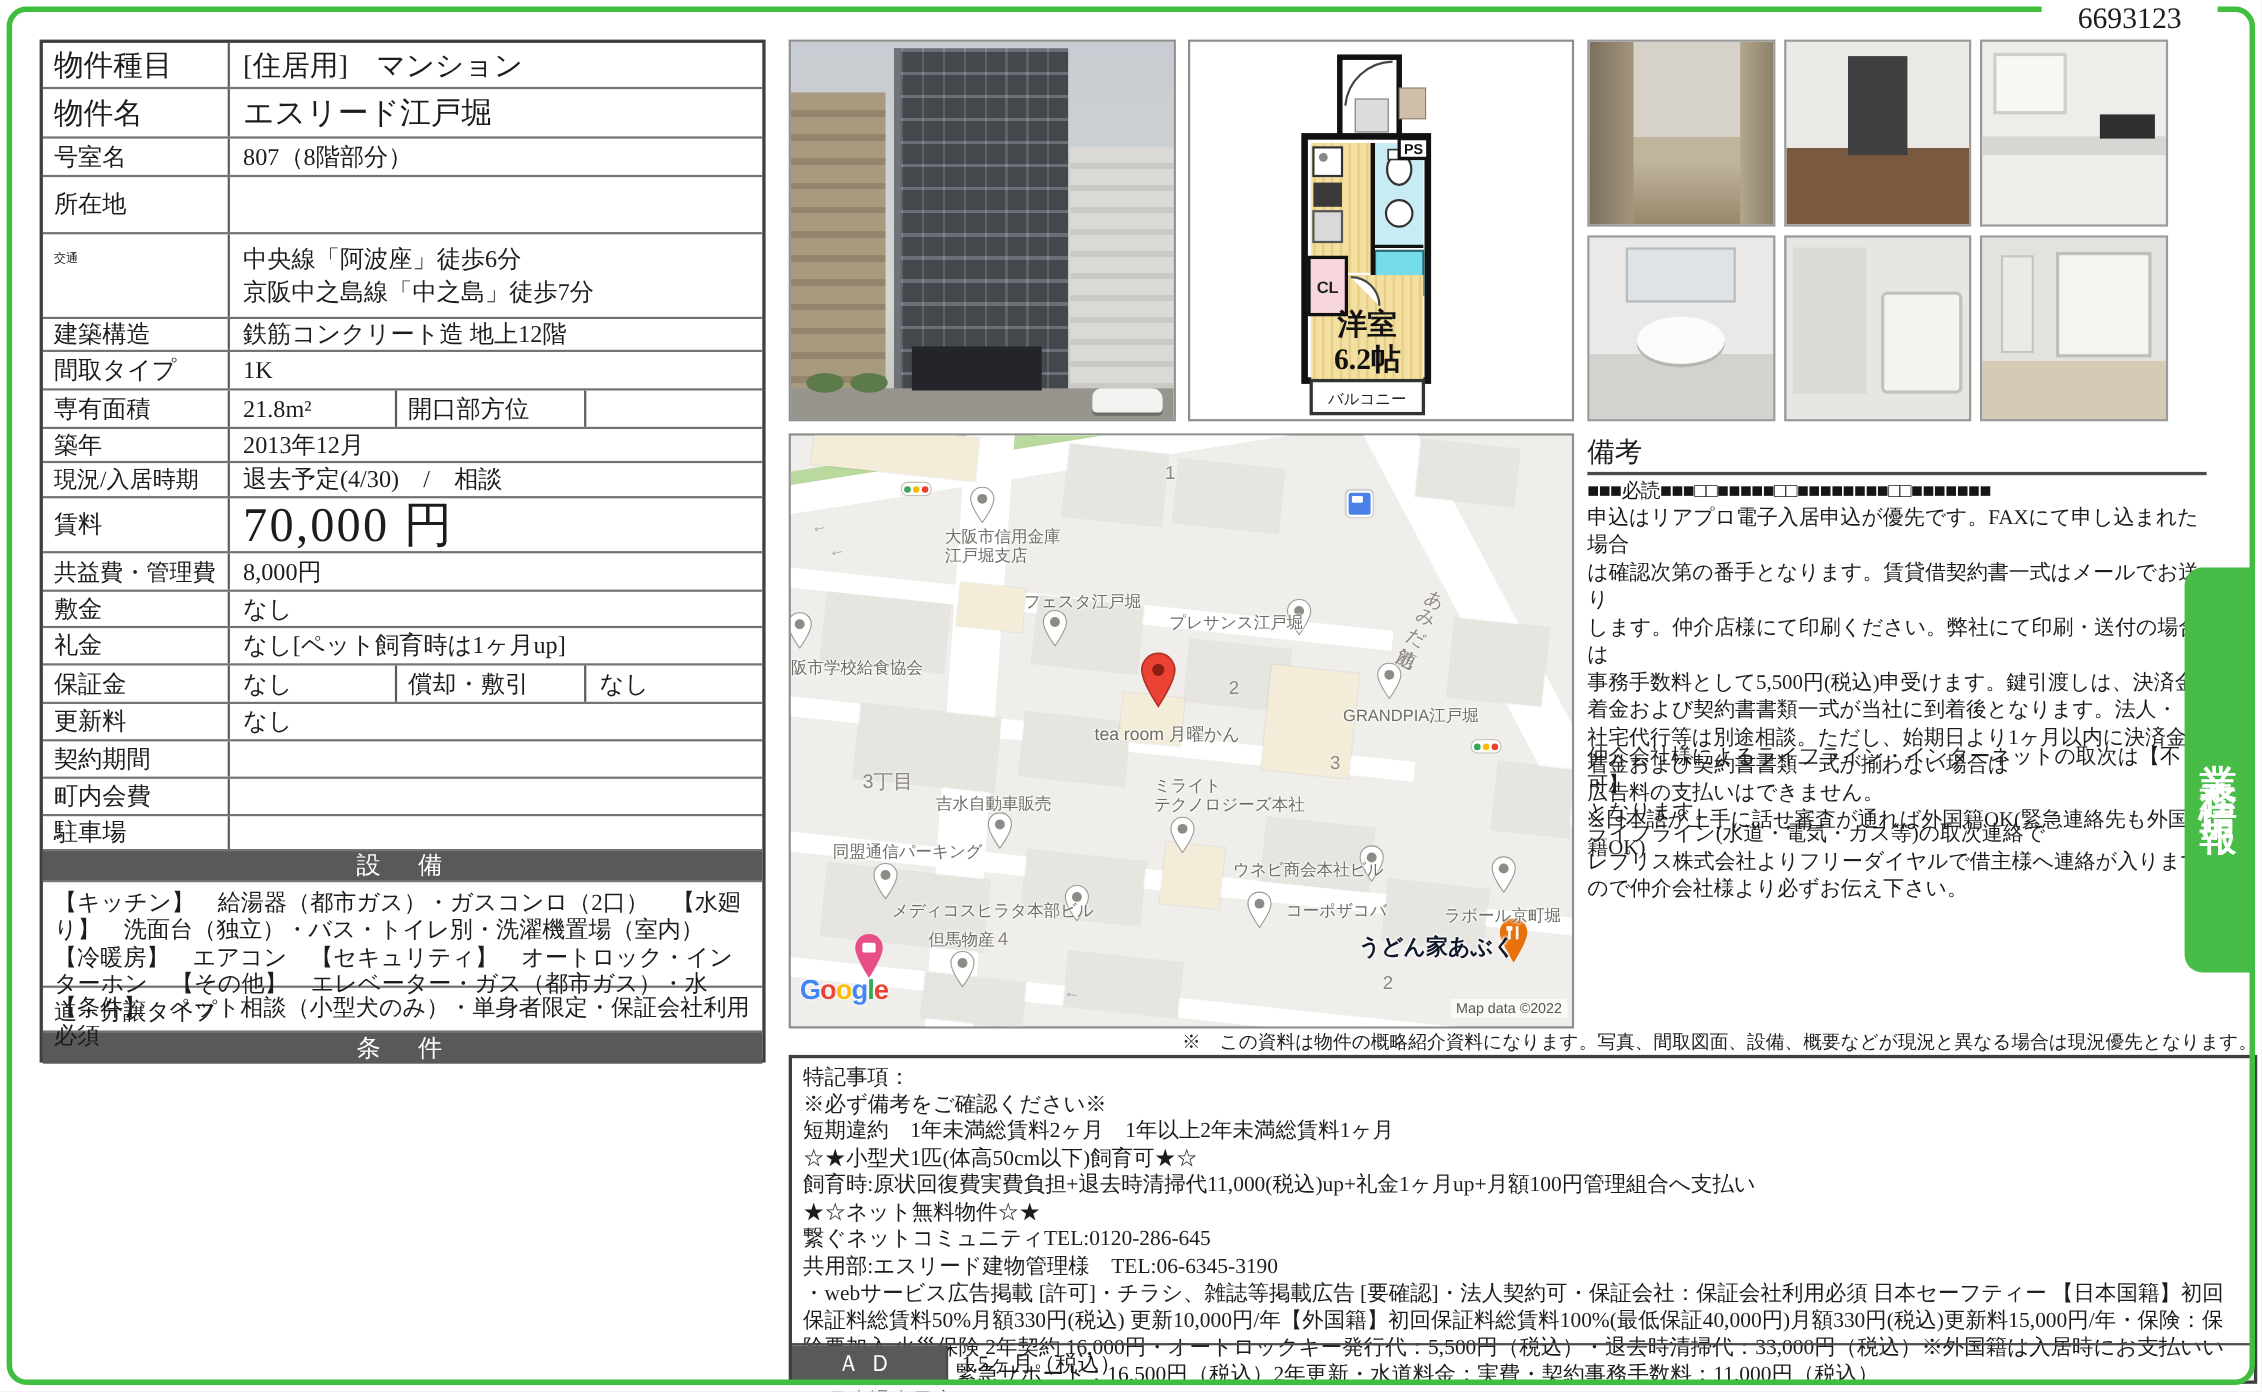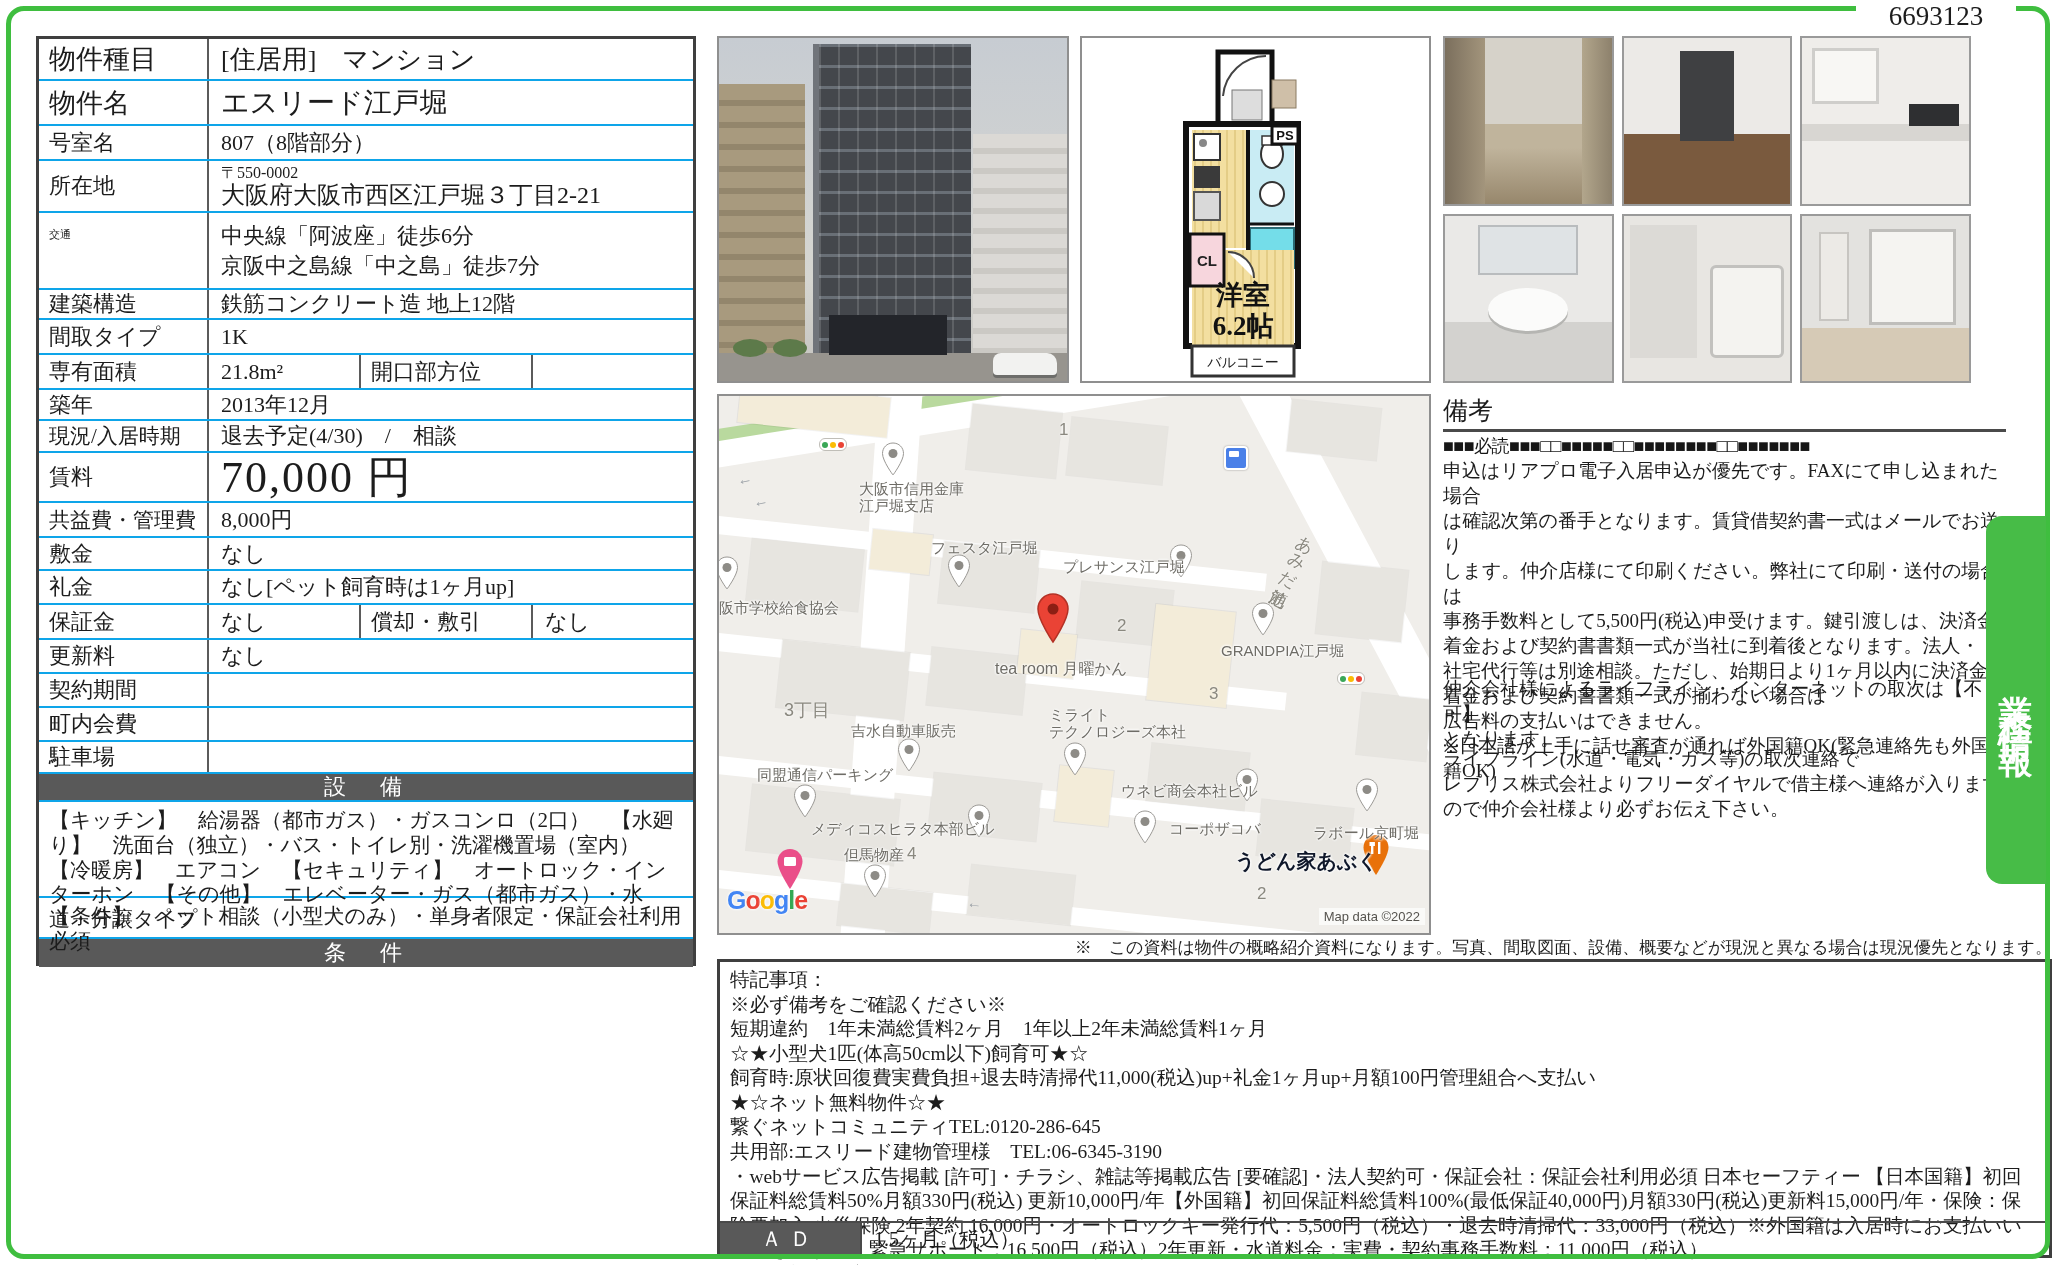--- a/index.html
+++ b/index.html
@@ -8,21 +8,21 @@
   .abs{position:absolute;}
   
   #frame{position:absolute;left:6px;top:6px;right:6px;bottom:6px;border:5px solid #3fbe3f;
          border-radius:18px;pointer-events:none;z-index:2;}
   #docnum{position:absolute;left:1856px;top:0;width:160px;height:32px;background:#fff;z-index:3;
           font-size:27px;text-align:center;line-height:32px;}
   
   #ptable{position:absolute;left:36px;top:36px;width:660px;height:930px;border:3px solid #3f3f3f;
           box-sizing:border-box;background:#fff;z-index:1;}
   .r{display:flex;align-items:stretch;box-sizing:border-box;}
-  .r + .r{border-top:2px solid #0ea5e9;}
+  .r + .r{border-top:2px solid #737373;}
   .lc{width:170px;flex:none;border-right:2px solid #5b5b5b;display:flex;align-items:center;
       padding-left:10px;box-sizing:border-box;font-size:22px;}
   .vc{flex:1;display:flex;align-items:center;padding-left:12px;box-sizing:border-box;font-size:22px;}
   .vc.mid{flex:none;width:152px;border-right:2px solid #5b5b5b;}
   .lc2{flex:none;width:172px;border-right:2px solid #5b5b5b;display:flex;align-items:center;
        padding-left:10px;box-sizing:border-box;font-size:22px;}
   .sechdr{background:#595959;color:#fff;display:flex;align-items:center;justify-content:center;
           font-size:22px;letter-spacing:6px;}
   .wrap{display:block;padding:6px 10px;font-size:21px;line-height:1.18;}
   .pre{white-space:pre-line;}
@@ -117,24 +117,20 @@
     <div class="r" style="height:45px">
       <div class="lc" style="font-size:27px">物件名</div>
       <div class="vc" style="font-size:28px">エスリード江戸堀</div>
     </div>
     <div class="r" style="height:35px">
       <div class="lc">号室名</div>
       <div class="vc">807（8階部分）</div>
     </div>
     <div class="r" style="height:52px">
       <div class="lc">所在地</div>
-      <div class="vc" style="display:block;padding-top:3px">
-        <div style="font-size:16px;line-height:1.1">〒550-0002</div>
-        <div style="font-size:24px;line-height:1.1">大阪府大阪市西区江戸堀３丁目2-21</div>
-      </div>
     </div>
     <div class="r" style="height:77px">
       <div class="lc" style="font-size:11px;align-items:flex-start;padding-top:14px">交通</div>
       <div class="vc" style="display:block;padding-top:8px">
         <div style="font-size:22px;line-height:1.35">中央線「阿波座」徒歩6分</div>
         <div style="font-size:22px;line-height:1.35">京阪中之島線「中之島」徒歩7分</div>
       </div>
     </div>
     <div class="r" style="height:30px">
       <div class="lc">建築構造</div>

